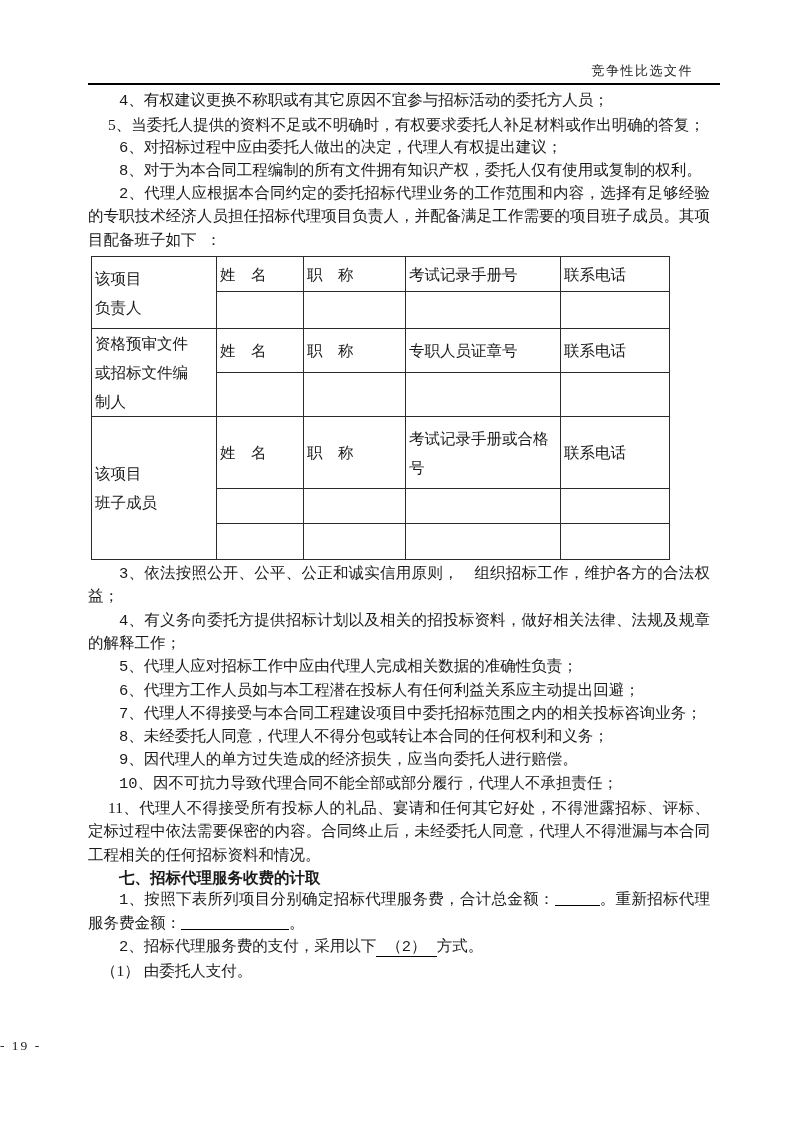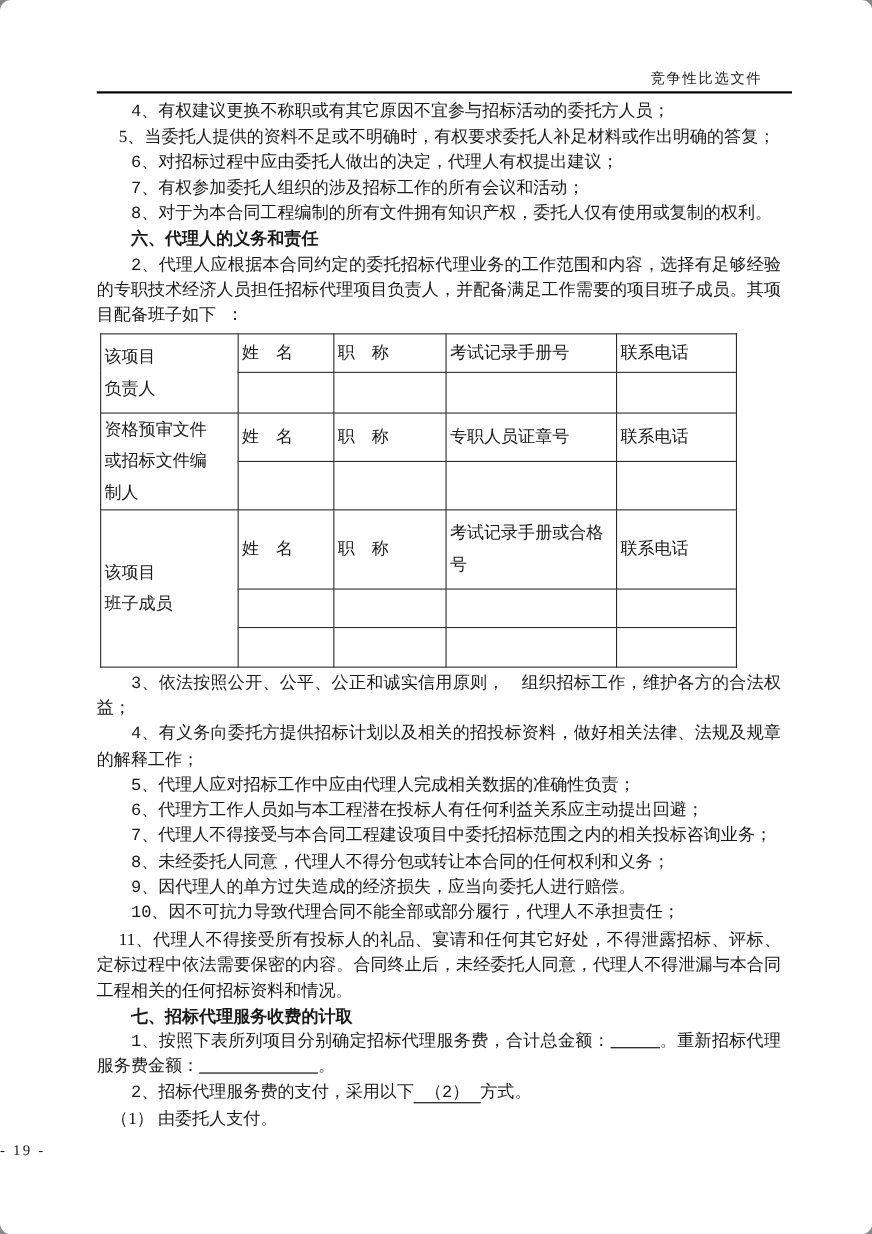--- a/index.html
+++ b/index.html
@@ -1,20 +1,19 @@
 <!DOCTYPE html>
 <html><head>
 <meta charset="utf-8">
 <style>
   html,body { margin:0; padding:0; background:#888; }
   .page {
     width:793px; height:1122px; position:relative; margin:0 auto;
     background:#ffffff; color:#1a1a1a; overflow:hidden;
     font-family:"Liberation Serif","DejaVu Serif",serif;
-    border-radius:10px;
   }
   .header-label {
     position:absolute; top:62px; right:100px;
     font-size:13px; letter-spacing:1.5px; color:#222;
   }
   .header-rule {
     position:absolute; left:88px; top:83px; width:632px; height:2px;
     background:#000;
   }
   .content {
@@ -64,24 +63,22 @@
 <div class="page">
 
   <div class="header-label">竞争性比选文件</div>
   <div class="header-rule"></div>
 
   <div class="content">
 
     <p class="ind">4、有权建议更换不称职或有其它原因不宜参与招标活动的委托方人员；</p>
     <p class="ind-sm">5、当委托人提供的资料不足或不明确时，有权要求委托人补足材料或作出明确的答复；</p>
     <p class="ind">6、对招标过程中应由委托人做出的决定，代理人有权提出建议；</p>
-    <p class="ind">7、有权参加委托人组织的涉及招标工作的所有会议和活动；</p>
     <p class="ind">8、对于为本合同工程编制的所有文件拥有知识产权，委托人仅有使用或复制的权利。</p>
 
-    <p class="heading">六、代理人的义务和责任</p>
     <p class="ind">2、代理人应根据本合同约定的委托招标代理业务的工作范围和内容，选择有足够经验的专职技术经济人员担任招标代理项目负责人，并配备满足工作需要的项目班子成员。其项目配备班子如下 ：</p>
 
     <table class="staff">
       <colgroup>
         <col style="width:125px">
           <col style="width:87px">
           <col style="width:102px">
         <col style="width:155px">
           <col style="width:109px">
       </colgroup>

